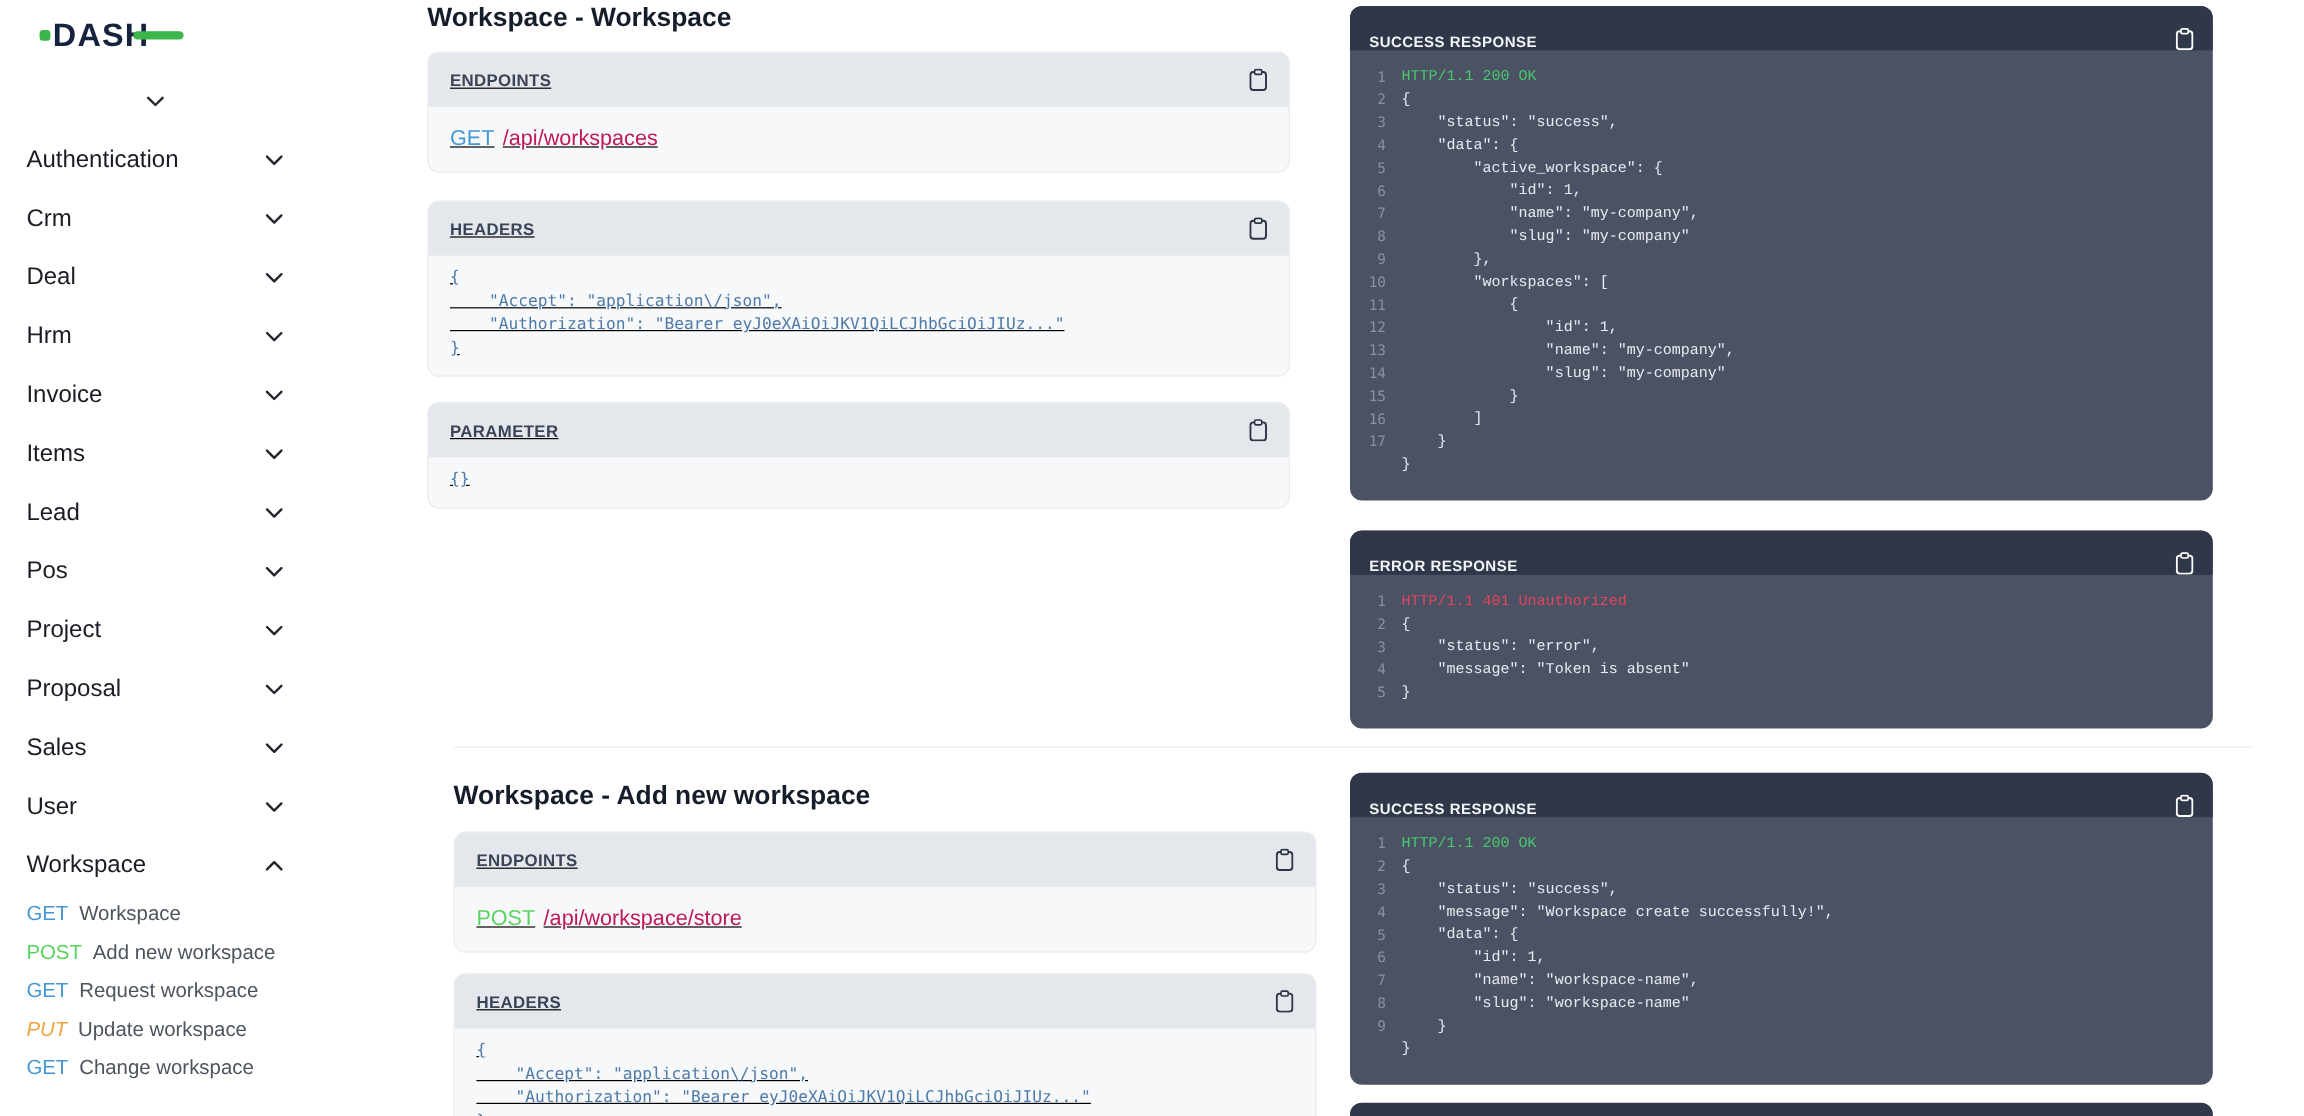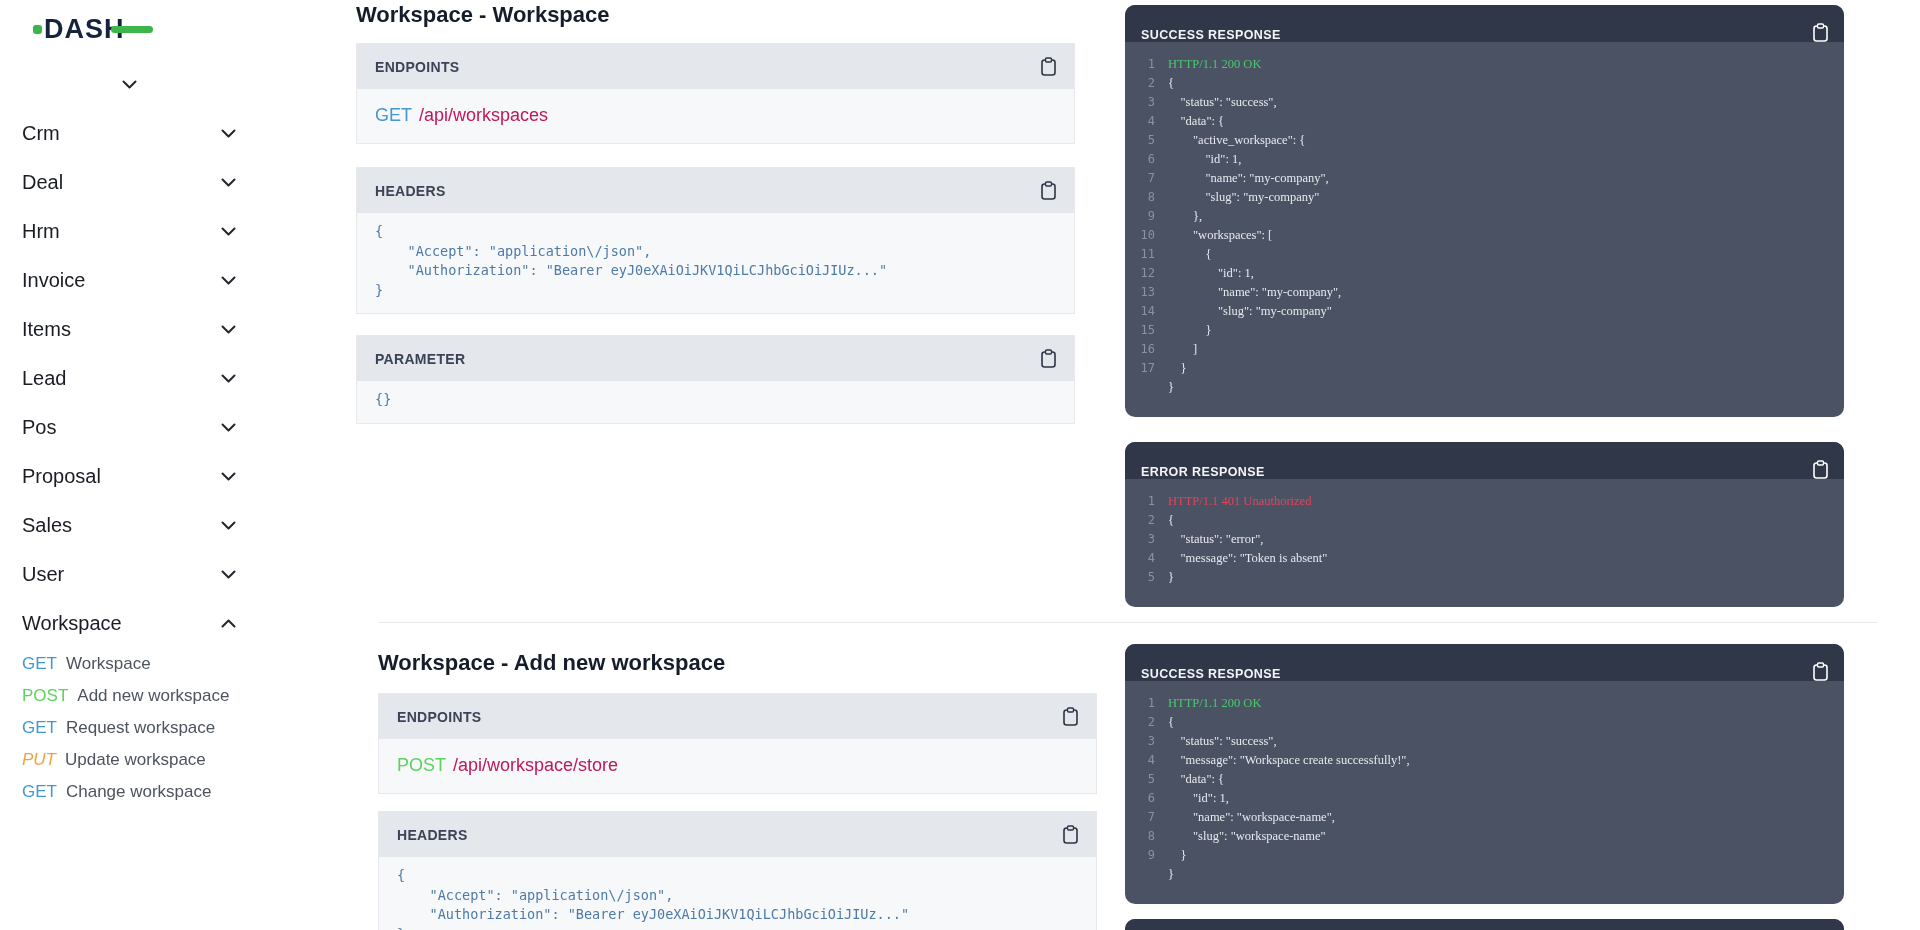--- a/index.html
+++ b/index.html
@@ -30,21 +30,21 @@
   
   .sec{position:absolute;width:719px;}
   #sec1-left{left:356px;top:0;}
   #sec1-right{left:1125px;top:5px;}
   #sec2-left{left:378px;top:648px;}
   #sec2-right{left:1125px;top:644px;}
   .divider{position:absolute;left:378px;top:622px;width:1500px;height:1px;background:#e9ebee;}
   .section-title{margin:0;font-size:22px;line-height:30px;font-weight:700;color:#161d2a;}
 
   
-  .lpanel{border:1px solid #e7e9ed;border-radius:0;background:#f7f8fa;overflow:hidden;}
+  .lpanel{border:1px solid #e7e9ed;border-radius:10px;background:#f7f8fa;overflow:hidden;text-decoration:underline;}
   .ep{margin-top:13px;}.hd{margin-top:23px;}.pm{margin-top:21px;}
   .ep2{margin-top:15px;}.hd2{margin-top:17px;}
   .lhead{height:45px;background:#e4e7ec;display:flex;align-items:center;justify-content:space-between;padding:0 18px;}
   .ltitle{font-size:14px;font-weight:700;color:#3a4456;letter-spacing:.3px;}
   .ep-row{padding:16px 18px 17px;font-size:18px;}
   .ep-method{margin-right:7px;}
   .ep-path{color:#be185d;}
   .lcode{padding:9px 18px 13px;}
   .lcode pre{margin:0;font-family:"DejaVu Sans Mono",monospace;font-size:13.5px;line-height:19.5px;
              color:#4d7aa8;white-space:pre;}
@@ -54,21 +54,21 @@
   
   .dpanel{border-radius:10px;overflow:hidden;background:#4b5263;}
   .dhead{height:37px;background:#303748;display:flex;align-items:flex-end;justify-content:space-between;padding:0 16px;}
   .dhead .copy{color:#ffffff;}
   .dhead .copy .clasp{fill:#303748;}
   .dtitle{color:#f2f4f7;font-size:12.5px;font-weight:700;letter-spacing:.4px;}
   .dbody{padding:13px 0 20px;}
   .crow{display:flex;height:19px;}
   .ln{flex:none;width:30px;text-align:right;font-family:"DejaVu Sans Mono",monospace;
       font-size:12px;line-height:19px;color:#8a919f;}
-  .crow pre{margin:0 0 0 13px;font-family:Liberation Serif, serif;font-size:12.5px;
+  .crow pre{margin:0 0 0 13px;font-family:Liberation Mono, monospace;font-size:12.5px;
             line-height:19px;color:#e7eaef;white-space:pre;}
   .tone-green pre{color:#48c96e;}
   .tone-red pre{color:#e4435c;}
   .err{margin-top:25px;}
   .sliver{margin-top:15px;height:40px;}
 </style>
 </head>
 <body>
 
 <aside class="sidebar">
@@ -77,20 +77,28 @@
 
     <div class="cat">
           <span class="cat-label">Account</span>
           <span class="chev">
             <svg width="15" height="9" viewBox="0 0 15 9">
               <path d="M1.5 1.5 L7.5 7.5 L13.5 1.5" fill="none" stroke="currentColor" stroke-width="2" stroke-linecap="round" stroke-linejoin="round"></path>
             </svg>
           </span>
         </div>
         <div class="cat">
+          <span class="cat-label">Authentication</span>
+          <span class="chev">
+            <svg width="15" height="9" viewBox="0 0 15 9">
+              <path d="M1.5 1.5 L7.5 7.5 L13.5 1.5" fill="none" stroke="currentColor" stroke-width="2" stroke-linecap="round" stroke-linejoin="round"></path>
+            </svg>
+          </span>
+        </div>
+        <div class="cat">
           <span class="cat-label">Crm</span>
           <span class="chev">
             <svg width="15" height="9" viewBox="0 0 15 9">
               <path d="M1.5 1.5 L7.5 7.5 L13.5 1.5" fill="none" stroke="currentColor" stroke-width="2" stroke-linecap="round" stroke-linejoin="round"></path>
             </svg>
           </span>
         </div>
         <div class="cat">
           <span class="cat-label">Deal</span>
           <span class="chev">
@@ -126,20 +134,28 @@
         <div class="cat">
           <span class="cat-label">Lead</span>
           <span class="chev">
             <svg width="15" height="9" viewBox="0 0 15 9">
               <path d="M1.5 1.5 L7.5 7.5 L13.5 1.5" fill="none" stroke="currentColor" stroke-width="2" stroke-linecap="round" stroke-linejoin="round"></path>
             </svg>
           </span>
         </div>
         <div class="cat">
           <span class="cat-label">Pos</span>
+          <span class="chev">
+            <svg width="15" height="9" viewBox="0 0 15 9">
+              <path d="M1.5 1.5 L7.5 7.5 L13.5 1.5" fill="none" stroke="currentColor" stroke-width="2" stroke-linecap="round" stroke-linejoin="round"></path>
+            </svg>
+          </span>
+        </div>
+        <div class="cat">
+          <span class="cat-label">Project</span>
           <span class="chev">
             <svg width="15" height="9" viewBox="0 0 15 9">
               <path d="M1.5 1.5 L7.5 7.5 L13.5 1.5" fill="none" stroke="currentColor" stroke-width="2" stroke-linecap="round" stroke-linejoin="round"></path>
             </svg>
           </span>
         </div>
         <div class="cat">
           <span class="cat-label">Proposal</span>
           <span class="chev">
             <svg width="15" height="9" viewBox="0 0 15 9">

